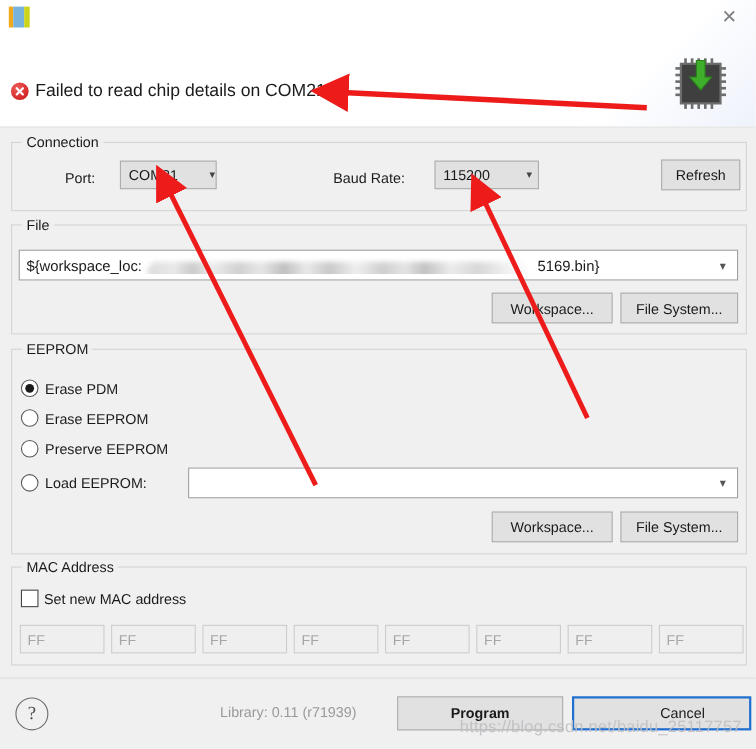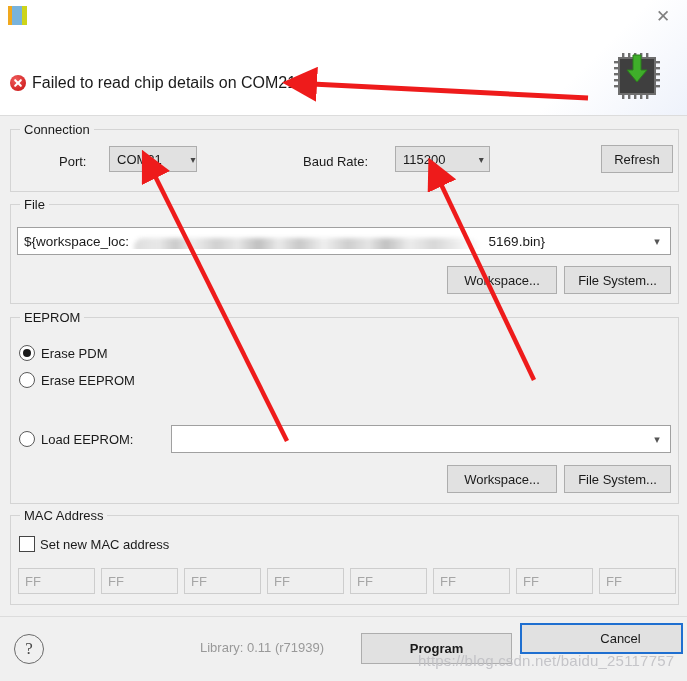--- a/index.html
+++ b/index.html
@@ -408,20 +408,24 @@
   <div class="radio-row" style="left:8px; top:27px;">
     <span class="radio on"></span>
     <span class="lbl">Erase PDM</span>
   </div>
 
   <div class="radio-row" style="left:8px; top:54px;">
     <span class="radio"></span>
     <span class="lbl">Erase EEPROM</span>
   </div>
 
+  <div class="radio-row" style="left:8px; top:82px;">
+    <span class="radio"></span>
+    <span class="lbl">Preserve EEPROM</span>
+  </div>
 
   <div class="radio-row" style="left:8px; top:113px;">
     <span class="radio"></span>
     <span class="lbl">Load EEPROM:</span>
   </div>
 
   <div class="combo-white" style="position:absolute; left:160px; top:107px; width:500px;">
     <span class="cv" placeholder=""></span>
     <span class="carat">▾</span>
   </div>
@@ -445,21 +449,21 @@
   <div class="macfield" style="left:339px; top:52px; width:77px;">FF</div>
   <div class="macfield" style="left:422px; top:52px; width:77px;">FF</div>
   <div class="macfield" style="left:505px; top:52px; width:77px;">FF</div>
   <div class="macfield" style="left:588px; top:52px; width:77px;">FF</div>
 </div>
 
 <div class="footer">
   <div class="help-icon">?</div>
   <div class="lib-text">Library: 0.11 (r71939)</div>
   <div class="btn" style="position:absolute; left:361px; top:16px; width:151px; height:31px; font-weight:bold;">Program</div>
-  <div class="btn btn-default" style="position:absolute; left:520px; top:6px; width:163px; height:31px;padding-left:38px;">Cancel</div>
+  <div class="btn btn-default" style="position:absolute; left:520px; top:16px; width:163px; height:31px;padding-left:38px;">Cancel</div>
 </div>
 
 <svg class="anno" viewBox="0 0 687 681">
   <defs>
     <marker id="ah" markerWidth="7" markerHeight="7" refX="1" refY="3.5" orient="auto">
       <path d="M0,0 L7,3.5 L0,7 Z" fill="#ee1b1b"></path>
     </marker>
   </defs>
 
   <path d="M588,98 L312,84" stroke="#ee1b1b" stroke-width="5" fill="none" marker-end="url(#ah)"></path>

